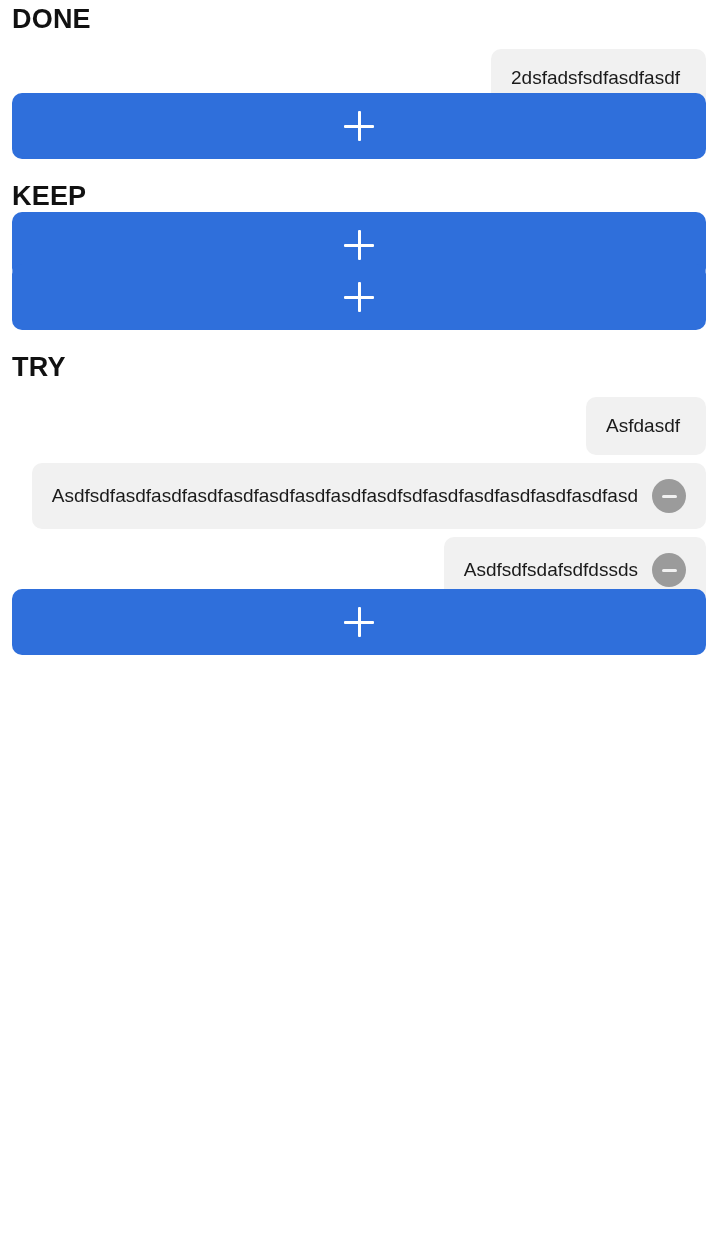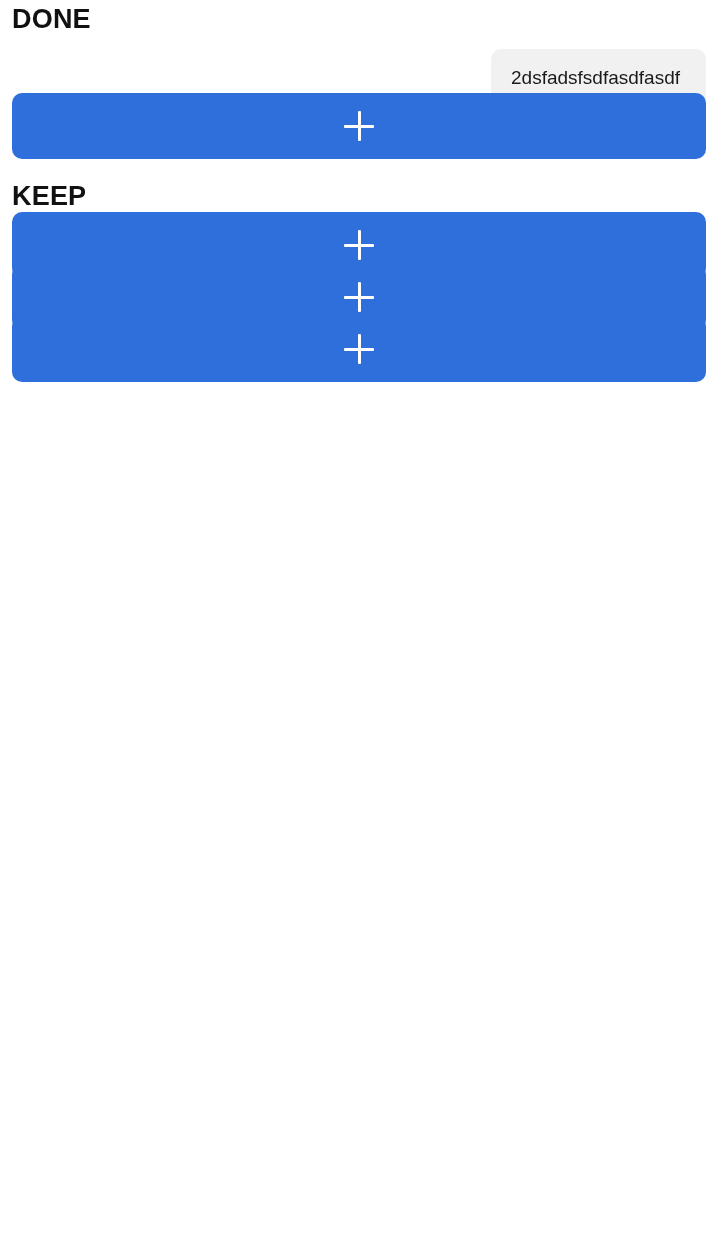--- a/index.html
+++ b/index.html
@@ -141,20 +141,36 @@
         <button class="add-btn">
           <span class="plus-icon"></span>
         </button>
       </div>
       <div class="section">
         <button class="add-btn">
           <span class="plus-icon"></span>
         </button>
       </div>
       <div class="section">
+        <h2 class="section-title">TRY</h2>
         <div class="cards">
+          <div class="card">
+            <span class="card-text">Asfdasdf</span>
+          </div>
+          <div class="card">
+            <span class="card-text">Asdfsdfasdfasdfasdfasdfasdfasdfasdfasdfsdfasdfasdfasdfasdfasdfasd</span>
+            <button class="remove-btn">
+              <span class="minus"></span>
+            </button>
+          </div>
+          <div class="card">
+            <span class="card-text">Asdfsdfsdafsdfdssds</span>
+            <button class="remove-btn">
+              <span class="minus"></span>
+            </button>
+          </div>
         </div>
         <button class="add-btn">
           <span class="plus-icon"></span>
         </button>
       </div>
     </div>
 </div>
 
 </body></html>

